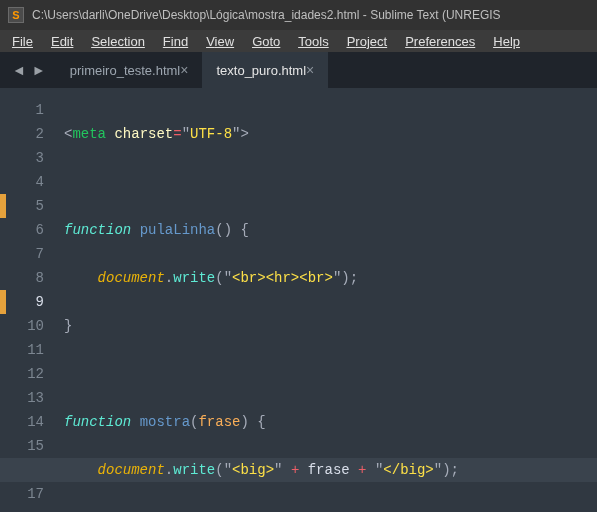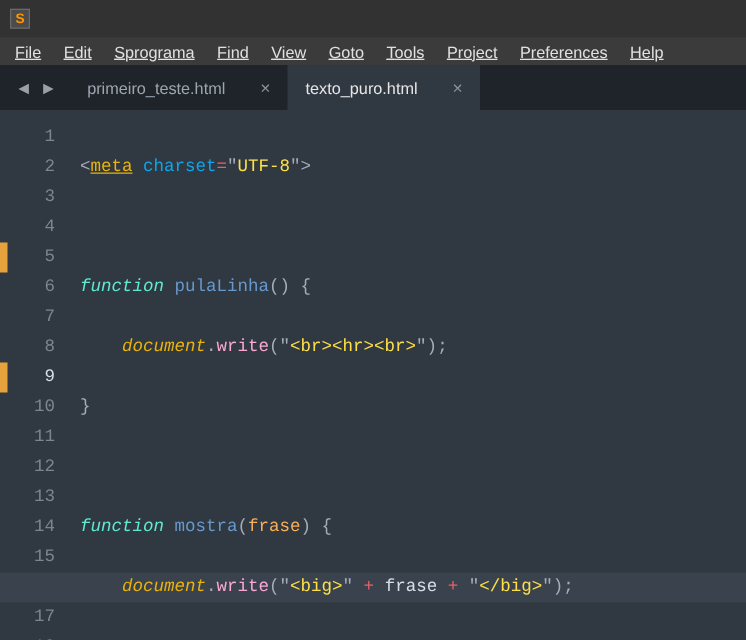--- a/index.html
+++ b/index.html
@@ -54,21 +54,20 @@
   .nav-arrows {
     display: flex; align-items: center;
     gap: 6px; padding: 0 10px 0 6px;
     color: #9aa0a6; font-size: 14px;
   }
   .tab {
     display: flex; align-items: center;
     padding: 12px 14px;
     color: #9da6b0;
     font-size: 13px;
-    gap: 28px;
     position: relative;
     cursor: default;
   }
   .tab.active {
     background: #303841;
     color: #e6e6e6;
   }
   .tab .close { color: #8a929b; font-size: 14px; line-height: 1; }
   
   .editor {
@@ -102,42 +101,43 @@
   .code {
     padding-top: 10px;
     padding-left: 10px;
     white-space: pre;
     color: #d8dee9;
   }
   .line { height: 24px; display: block; }
   .line.active { background: #3a434d; margin-left: -64px; padding-left: 64px; margin-right: -400px; padding-right:400px;}
   
   .pun   { color: #a6acb9; }       
-  .tag   { color: #eab308; text-decoration: underline; }       
-  .attr  { color: #0ea5e9; }       
+  .tag   { color: #22c55e; }       
+  .attr  { color: #fef9c3; }       
   .str   { color: #fde047; }       
   .kw    { color: #5eead4; font-style: italic; } 
   .fnname{ color: #6699cc; }       
   .param { color: #f9ae58; }       
   .obj   { color: #eab308; font-style: italic; } 
-  .meth  { color: #f9a8d4; }       
+  .meth  { color: #5eead4; }       
   .op    { color: #ec5f67; }       
   .ident { color: #d8dee9; }
 </style>
 </head>
 <body>
 
 <div class="titlebar">
   <span class="logo">S</span>
+  <span>C:\Users\darli\OneDrive\Desktop\Lógica\mostra_idades2.html - Sublime Text (UNREGIS</span>
 </div>
 
 <div class="menubar">
   <span class="menu-item"><u>F</u><span>ile</span></span>
   <span class="menu-item"><u>E</u><span>dit</span></span>
-  <span class="menu-item"><u>S</u><span>programa</span></span>
+  <span class="menu-item"><u>S</u><span>election</span></span>
   <span class="menu-item">F<u>i</u><span>nd</span></span>
   <span class="menu-item"><u>V</u><span>iew</span></span>
   <span class="menu-item"><u>G</u><span>oto</span></span>
   <span class="menu-item"><u>T</u><span>ools</span></span>
   <span class="menu-item"><u>P</u><span>roject</span></span>
   <span class="menu-item">P<u>r</u><span>eferences</span></span>
   <span class="menu-item"><u>H</u><span>elp</span></span>
 </div>
 
 <div class="tabbar">

